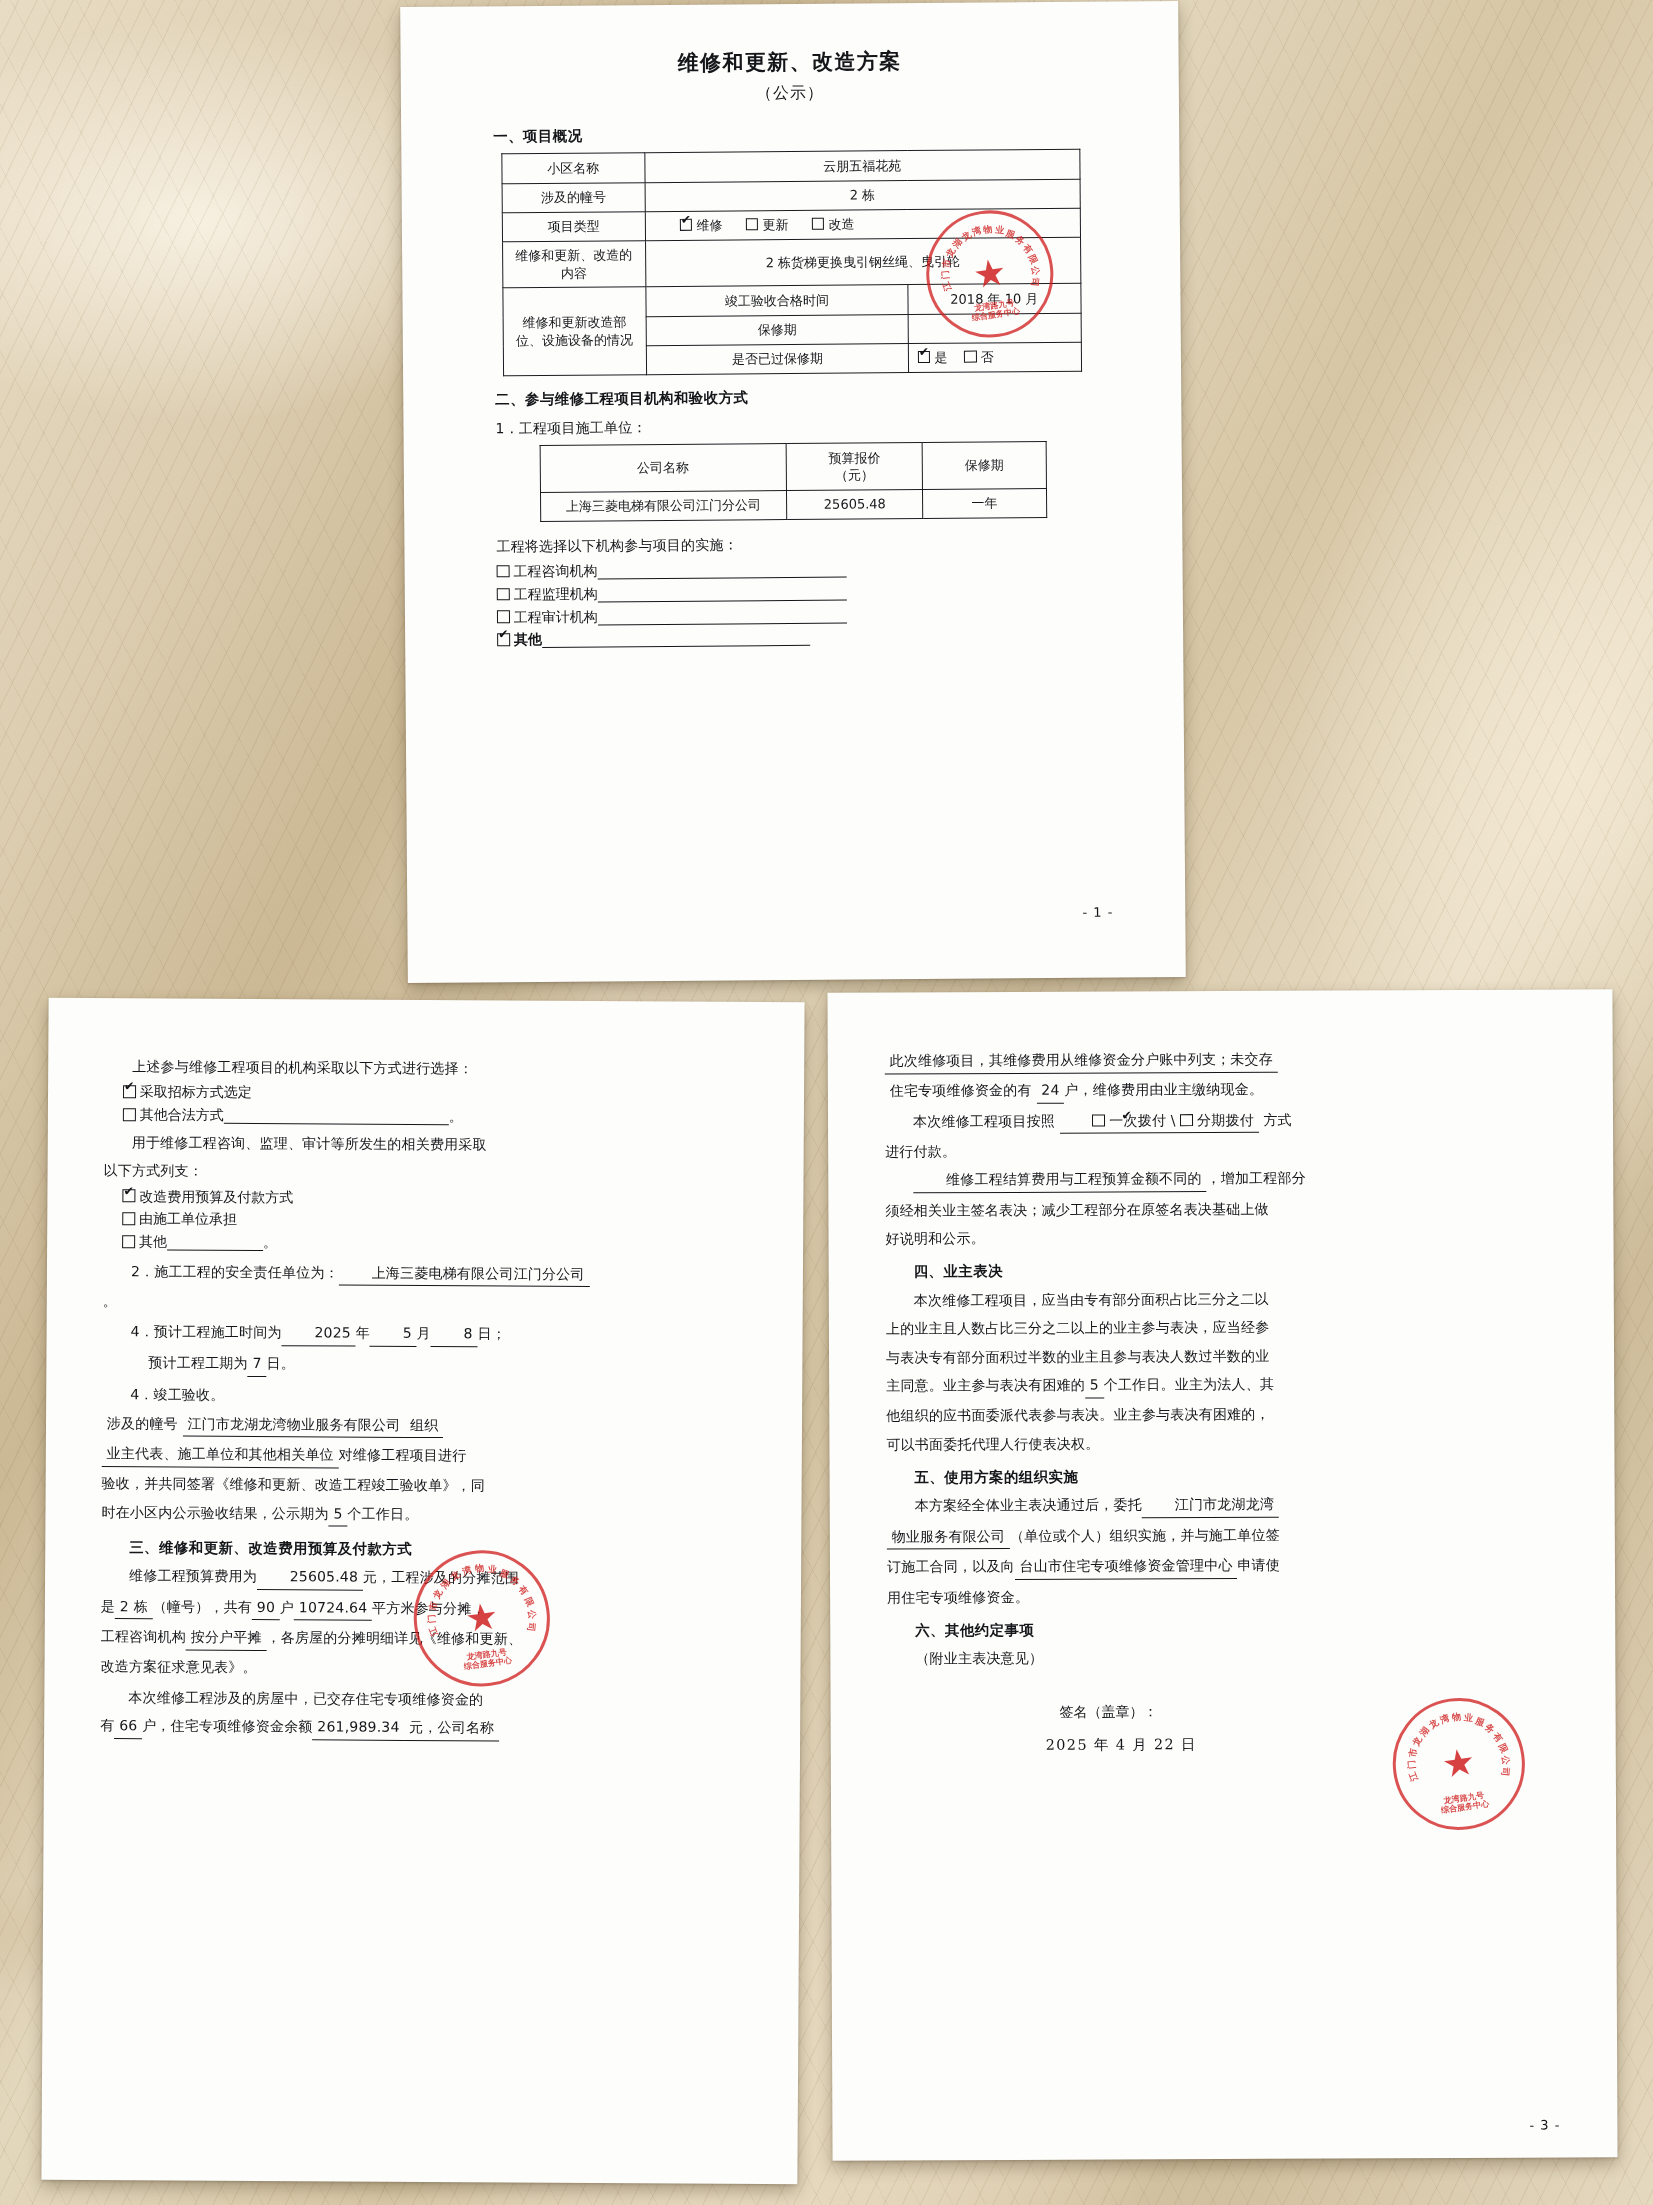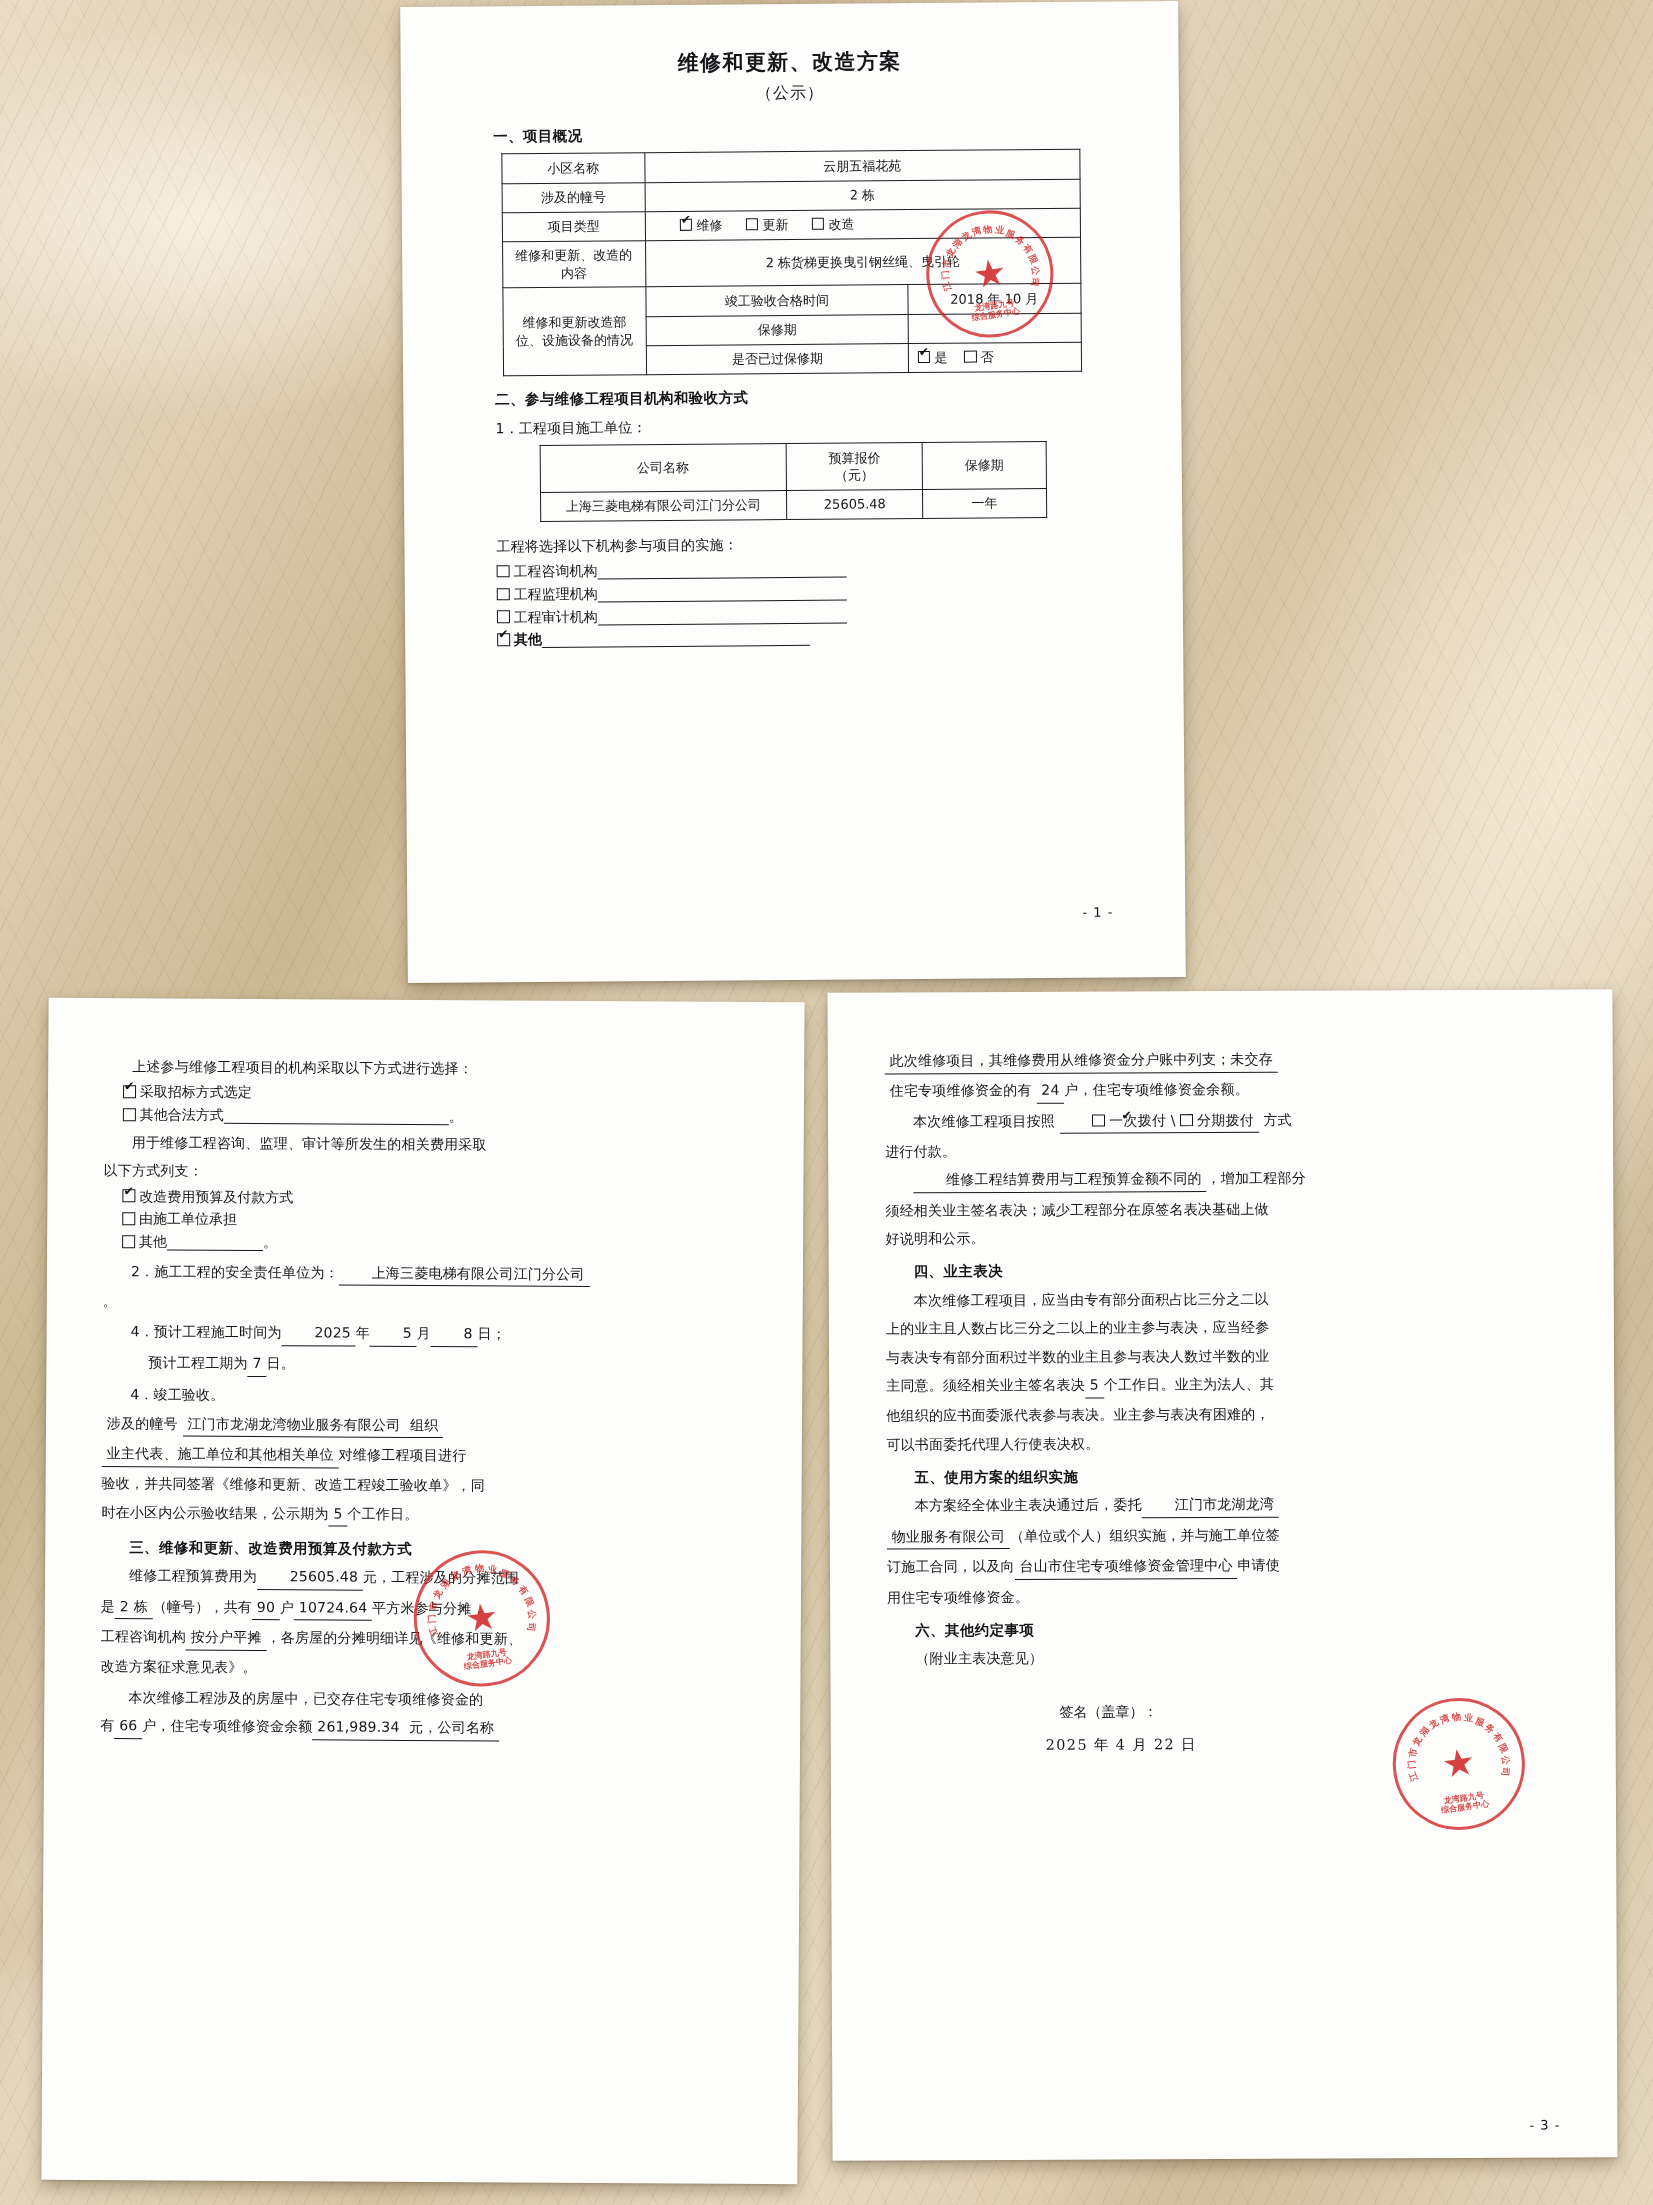--- a/index.html
+++ b/index.html
@@ -406,21 +406,21 @@
 综合服务中心</div>
   </div>
 </div>
 
 <div class="sheet" id="page3">
 
   <p class="body">
     <span class="u">此次维修项目，其维修费用从维修资金分户账中列支；未交存</span>
   </p>
   <p class="body">
-    <span class="u" style="border-bottom:none">住宅专项维修资金的有</span><span class="u">24</span><span>户，住宅专项维修资金余额。</span>
+    <span class="u" style="border-bottom:none">住宅专项维修资金的有</span><span class="u">24</span><span>户，维修费用由业主缴纳现金。</span>
   </p>
 
   <p class="body ind" style="margin-top:4.8px">
     <span>本次维修工程项目按照</span>
     <span class="u">
       <span class="cb checked"></span><span>一次拨付</span>
       \
       <span class="cb"></span><span>分期拨付</span>
     </span>
     <span>方式</span>
@@ -431,21 +431,21 @@
     <span class="u">维修工程结算费用与工程预算金额不同的</span><span>，增加工程部分</span>
   </p>
   <p class="body">须经相关业主签名表决；减少工程部分在原签名表决基础上做</p>
   <p class="body">好说明和公示。</p>
 
   <div class="sec-head indent">四、业主表决</div>
   <p class="body ind">本次维修工程项目，应当由专有部分面积占比三分之二以</p>
   <p class="body">上的业主且人数占比三分之二以上的业主参与表决，应当经参</p>
   <p class="body">与表决专有部分面积过半数的业主且参与表决人数过半数的业</p>
   <p class="body">
-    <span>主同意。须经相关业主签名表决</span><span class="u">5</span><span>个工作日。业主为法人、其</span>
+    <span>主同意。业主参与表决有困难的</span><span class="u">5</span><span>个工作日。业主为法人、其</span>
   </p>
   <p class="body">他组织的应书面委派代表参与表决。业主参与表决有困难的，</p>
   <p class="body">可以书面委托代理人行使表决权。</p>
 
   <div class="sec-head indent">五、使用方案的组织实施</div>
   <p class="body ind">
     <span>本方案经全体业主表决通过后，委托</span><span class="u">江门市龙湖龙湾</span>
   </p>
   <p class="body">
     <span class="u">物业服务有限公司</span><span>（单位或个人）组织实施，并与施工单位签</span>

